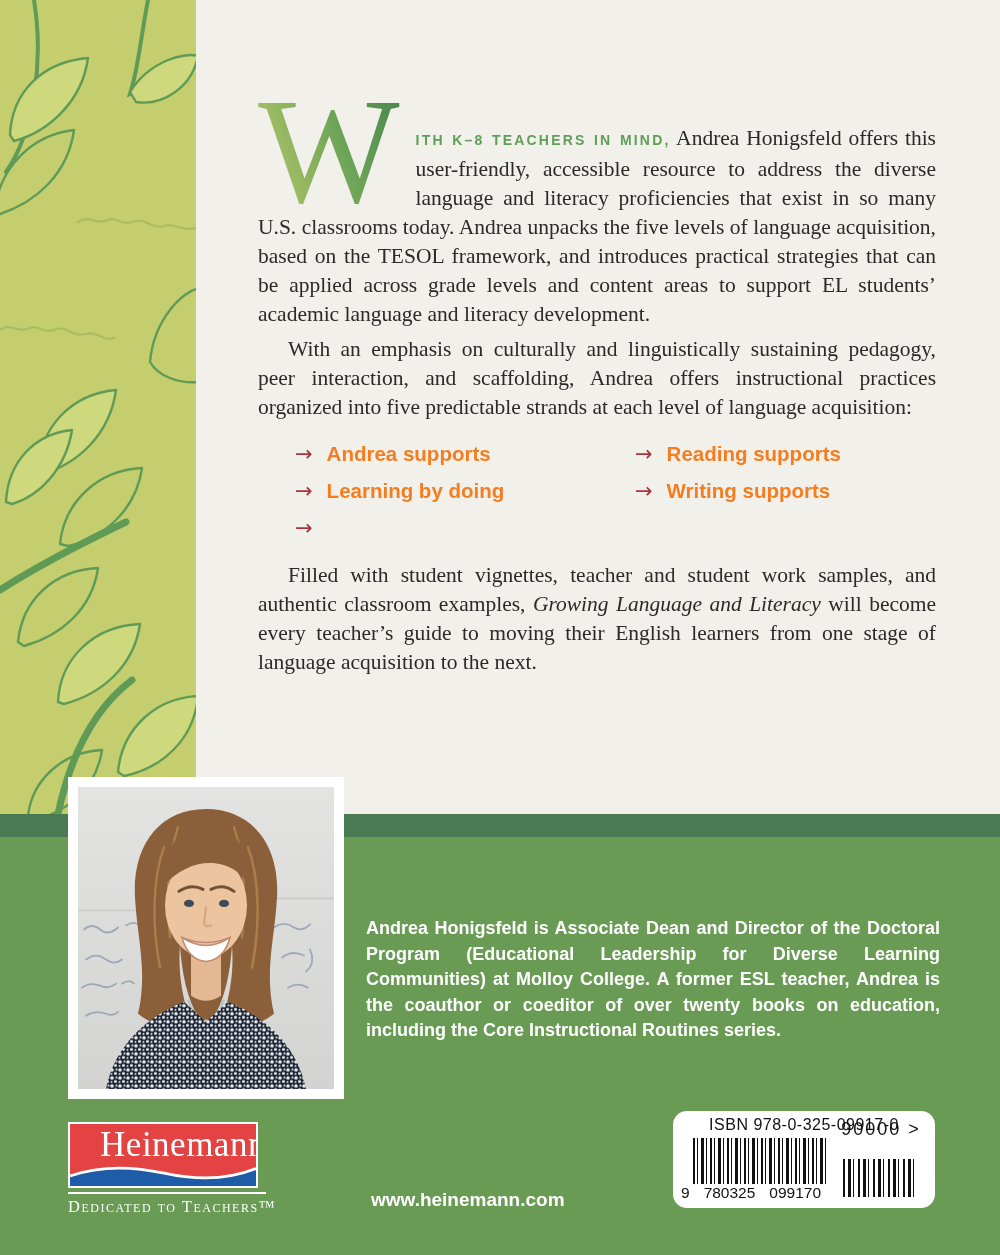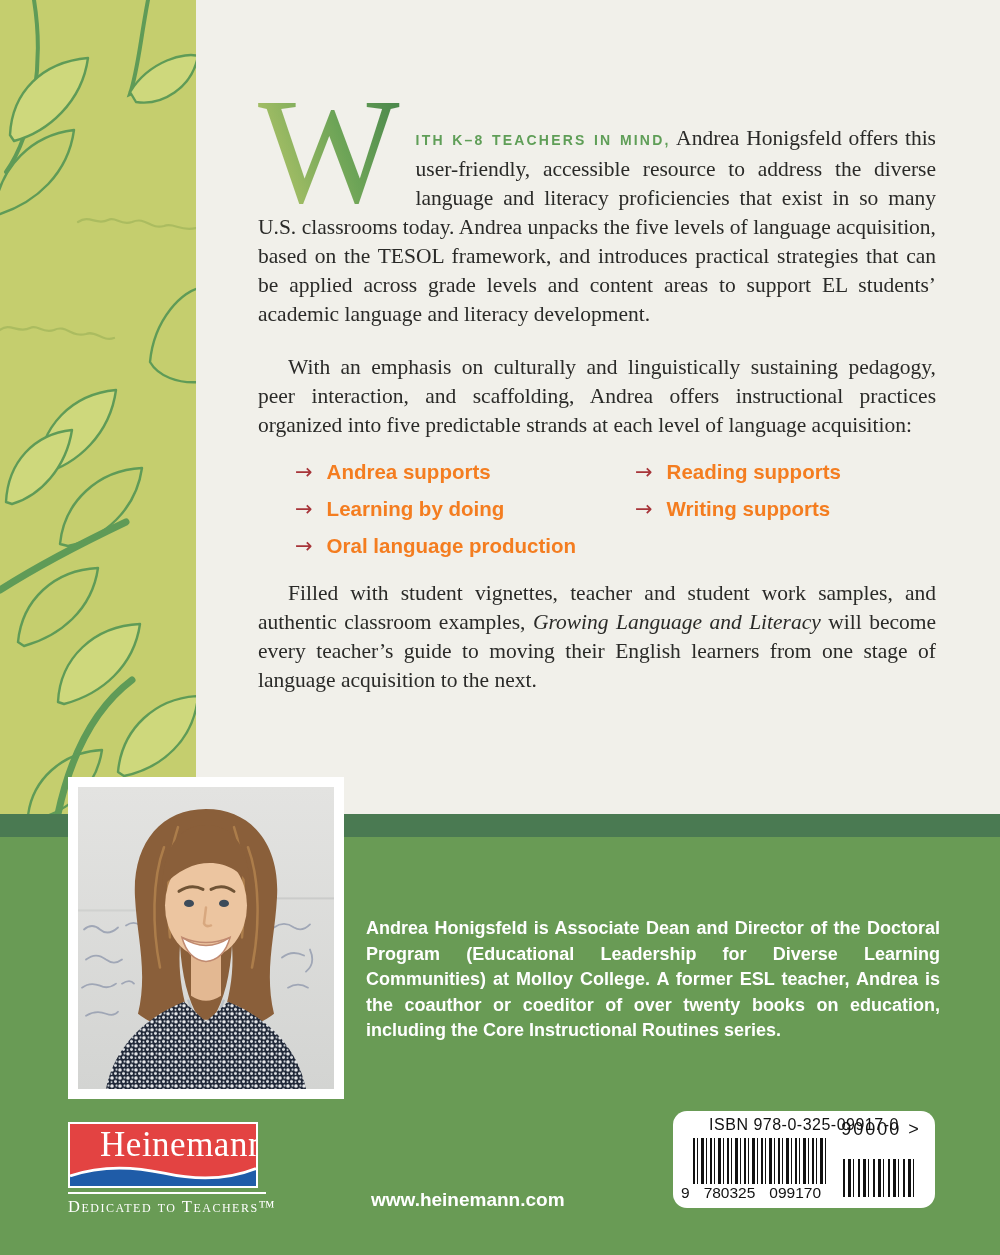--- a/index.html
+++ b/index.html
@@ -21,21 +21,21 @@
     position:absolute; left:0; top:837px; width:1000px; height:418px;
     background:#699b55;
   }
   
   .copy {
     position:absolute; left:258px; top:124px; width:678px;
     color:#2a2a28; font-size:21.5px; line-height:29px; text-align:justify;
   }
   .para { margin:0; }
   .para.indent { text-indent:30px; }
-  .p2 { margin-top:24px; }
+  .p2 { margin-top:6px; }
   .p3 { margin-top:8px; }
   .dropcap {
     float:left; font-size:150px; line-height:96px; height:108px;
     margin-top:-21px; padding-right:16px; font-weight:400;
     background:linear-gradient(70deg,#b7c76a 5%,#6da457 55%,#44824a 100%);
     -webkit-background-clip:text; background-clip:text;
     color:transparent; -webkit-text-fill-color:transparent;
   }
   .leadin {
     font-family:"Liberation Sans", sans-serif; font-weight:bold;
@@ -184,21 +184,20 @@
     <div class="bullet">
         <span class="arrow">→</span>
         <span>Learning by doing</span>
       </div>
     <div class="bullet">
         <span class="arrow">→</span>
         <span>Writing supports</span>
       </div>
     <div class="bullet">
         <span class="arrow">→</span>
-        <span>Oral language production</span>
       </div>
     <div></div>
   </div>
 
   <p class="para indent p3"><span>Filled with student vignettes, teacher and student work samples, and authentic classroom examples, </span><span class="booktitle">Growing Language and Literacy</span><span> will become every teacher’s guide to moving their English learners from one stage of language acquisition to the next.</span></p>
 </div>
 
 <div class="photo-frame">
   <svg viewBox="0 0 256 301" preserveAspectRatio="none">
     <defs>

